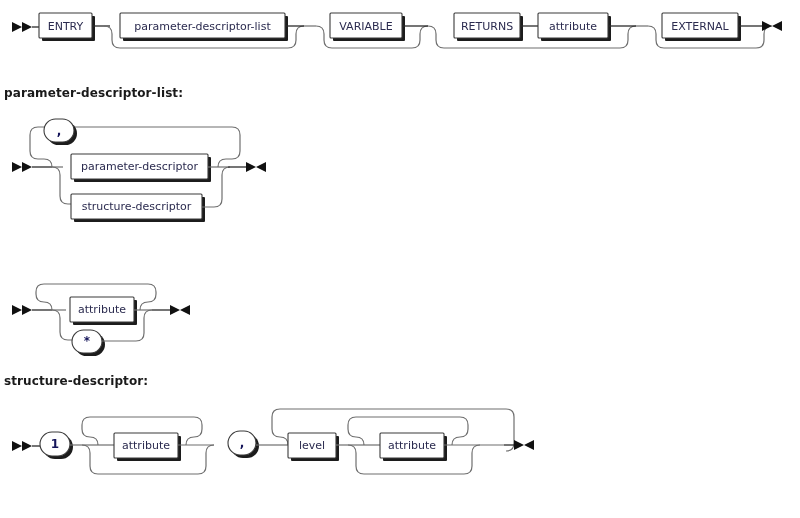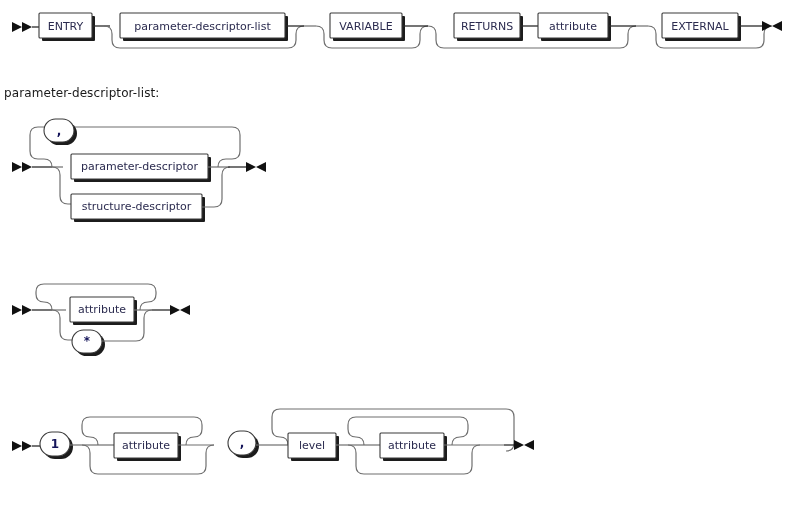--- a/index.html
+++ b/index.html
@@ -15,21 +15,21 @@
     overflow: hidden;
   }
   .page {
     position: relative;
     width: 800px;
     height: 518px;
   }
   .rr-heading {
     position: absolute;
     font-family: "DejaVu Sans", sans-serif;
-    font-weight: normal;
+    font-weight: bold;
     font-size: 12px;
     color: #1a1a1a;
     letter-spacing: 0.1px;
     white-space: nowrap;
   }
   svg.rr {
     position: absolute;
     left: 0;
     top: 0;
     overflow: visible;
@@ -232,20 +232,21 @@
     <path class="track" d="M102,61 l34,0 q8,0 8,-8 l0,-15 q0,-8 8,-8"></path>
 
     <line class="track-dark" x1="152" y1="30" x2="172" y2="30"></line>
 
     <g>
       <path class="arrowmark" d="M170,25 L180,30 L170,35 Z"></path>
       <path class="arrowmark" d="M190,25 L180,30 L190,35 Z"></path>
     </g>
   </svg>
 
+  <div class="rr-heading" style="left:4px; top:374px;">structure-descriptor:</div>
 
   <svg class="rr" width="580" height="90" style="left:0px; top:408px;">
 
     <g>
       <path class="arrowmark" d="M12,33 L22,38 L12,43 Z"></path>
       <path class="arrowmark" d="M22,33 L32,38 L22,43 Z"></path>
     </g>
     <line class="track-dark" x1="32" y1="38" x2="40" y2="38"></line>
 
     <g>

